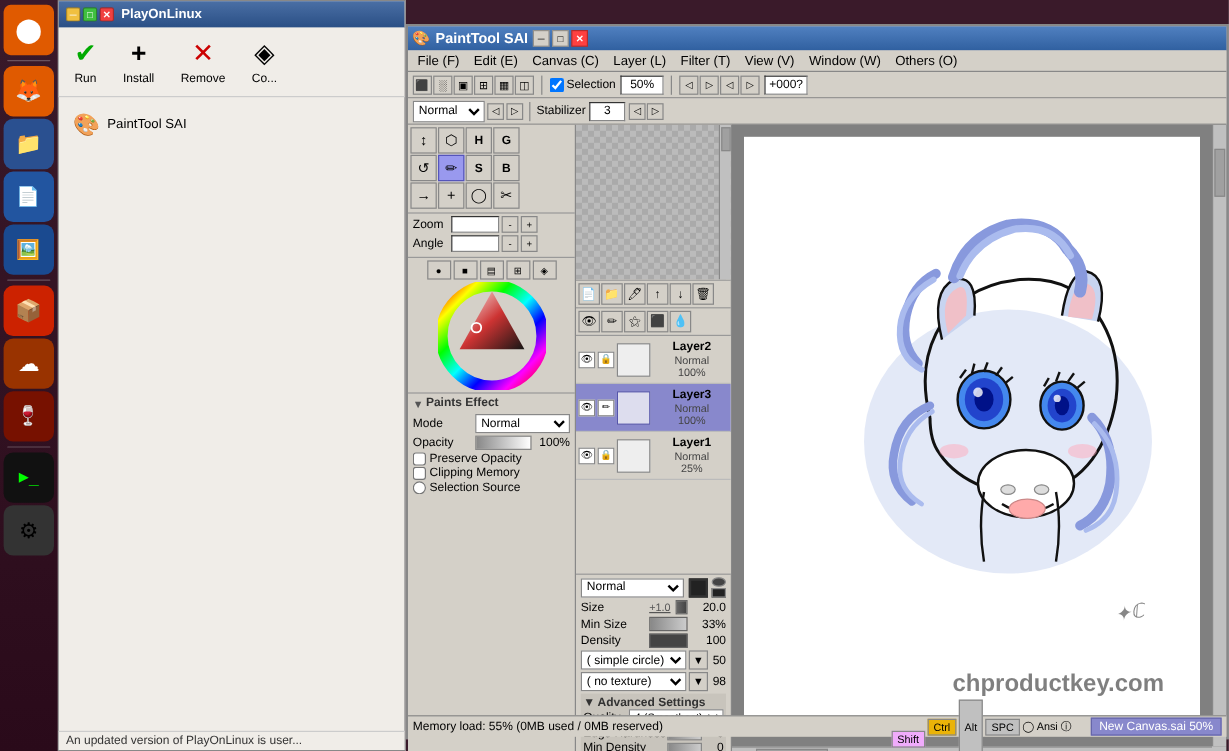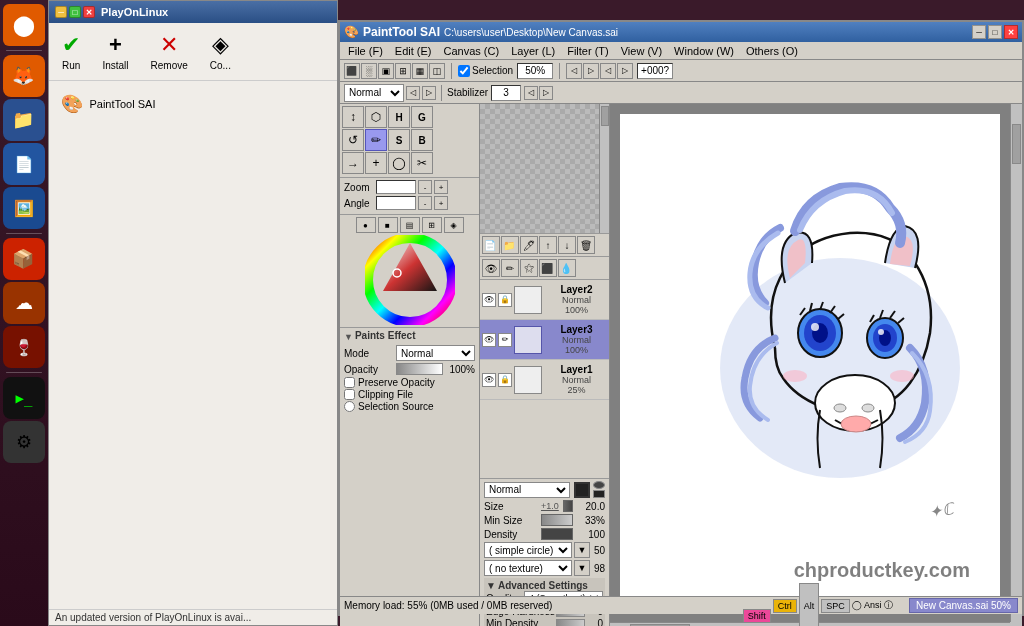--- a/index.html
+++ b/index.html
@@ -617,30 +617,29 @@
   <div class="pol-app-area">
     <div class="pol-app-list">
       <div class="pol-app-item">
         <span class="pol-app-icon">🎨</span>
         <span>PaintTool SAI</span>
       </div>
     </div>
   </div>
 
   <div class="pol-status">
-    <span>An updated version of PlayOnLinux is avai...</span>
+    <span>An updated version of PlayOnLinux is user...</span>
   </div>
 </div>
 
 <div class="sai-window">
 
   <div class="sai-titlebar">
     <span style="font-size:12px; margin-right:4px;">🎨</span>
     <span style="font-weight:bold; margin-right:4px; font-size:12px;">PaintTool SAI</span>
-    <span style="font-size:10px; flex:1;">C:\users\user\Desktop\New Canvas.sai</span>
     <div class="sai-titlebar-btns">
       <div class="sai-tb-btn sai-tb-min">─</div>
       <div class="sai-tb-btn sai-tb-max">□</div>
       <div class="sai-tb-btn sai-tb-close">✕</div>
     </div>
   </div>
 
   <div class="sai-menubar">
     <span class="sai-menu-item">File (F)</span>
     <span class="sai-menu-item">Edit (E)</span>
@@ -788,21 +787,21 @@
           <span class="sai-label">Opacity</span>
           <div style="flex:1;height:12px;background:linear-gradient(to right,#888,#fff);border:1px solid #888;"></div>
           <span class="sai-val">100%</span>
         </div>
         <div class="sai-checkbox-row">
           <input type="checkbox" class="sai-cb" style="">
           <span class="sai-cb-label">Preserve Opacity</span>
         </div>
         <div class="sai-checkbox-row">
           <input type="checkbox" class="sai-cb" style="">
-          <span class="sai-cb-label">Clipping File</span>
+          <span class="sai-cb-label">Clipping Memory</span>
         </div>
         <div class="sai-checkbox-row">
           <input type="radio" class="sai-cb" style="">
           <span class="sai-cb-label">Selection Source</span>
         </div>
       </div>
     </div>
 
     <div class="sai-middle-panel">
 
@@ -1013,21 +1012,21 @@
       </div>
 
       <div class="sai-scroll-corner"></div>
     </div>
   </div>
 
   <div class="sai-statusbar">
     <span>Memory load: 55% (0MB used / 0MB reserved)</span>
     <div style="flex:1;"></div>
     <div style="display:flex;gap:2px;align-items:center;">
-      <div style="padding:1px 4px;border:1px solid #888;background:#ec4899;font-size:9px;margin-top:20px;">Shift</div>
+      <div style="padding:1px 4px;border:1px solid #888;background:#f0abfc;font-size:9px;margin-top:20px;">Shift</div>
       <div style="padding:1px 4px;border:1px solid #888;background:#eab308;font-size:9px;">Ctrl</div>
       <div style="padding:17px 4px;border:1px solid #888;background:#c0c0c0;font-size:9px;">Alt</div>
       <div style="padding:1px 4px;border:1px solid #888;background:#c0c0c0;font-size:9px;">SPC</div>
       <span style="font-size:9px;">◯ Ansi ⓘ</span>
     </div>
     <div style="margin-left:8px;padding:1px 6px;background:#8888cc;color:white;font-size:10px;border:1px solid #6666aa;">
       <span>New Canvas.sai</span>
       <span> </span>
       <span>50%</span>
     </div>

